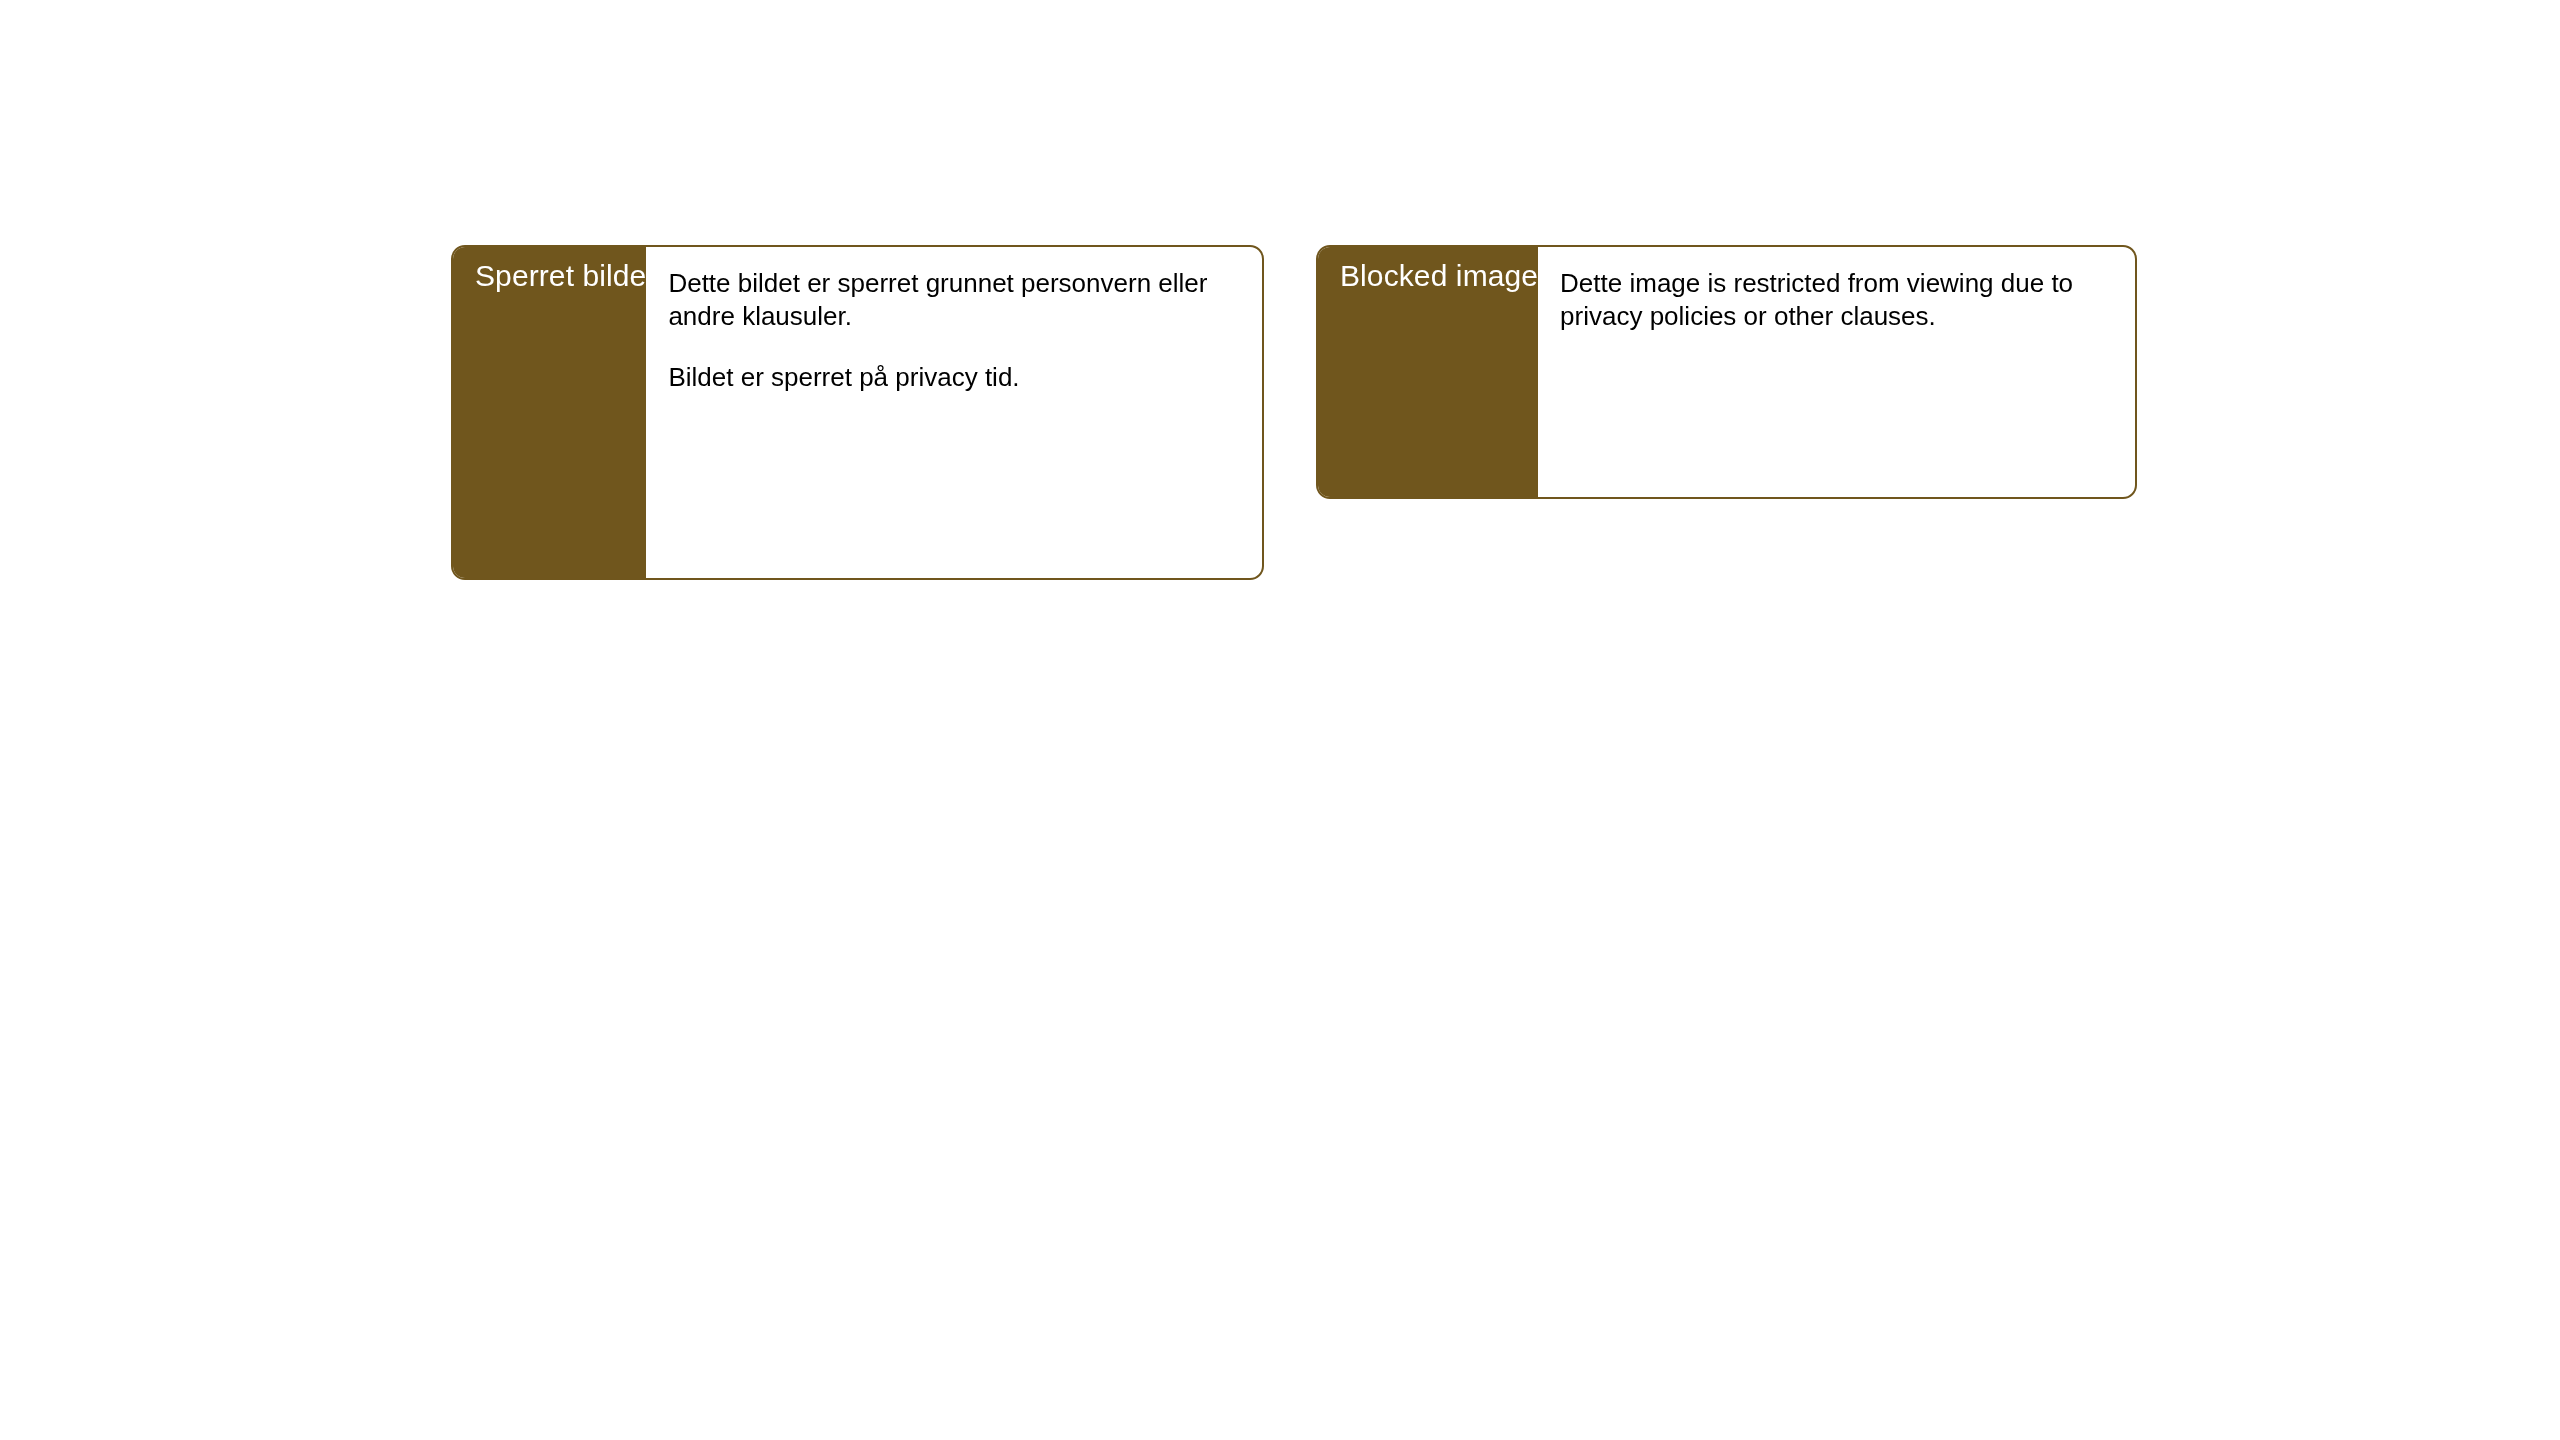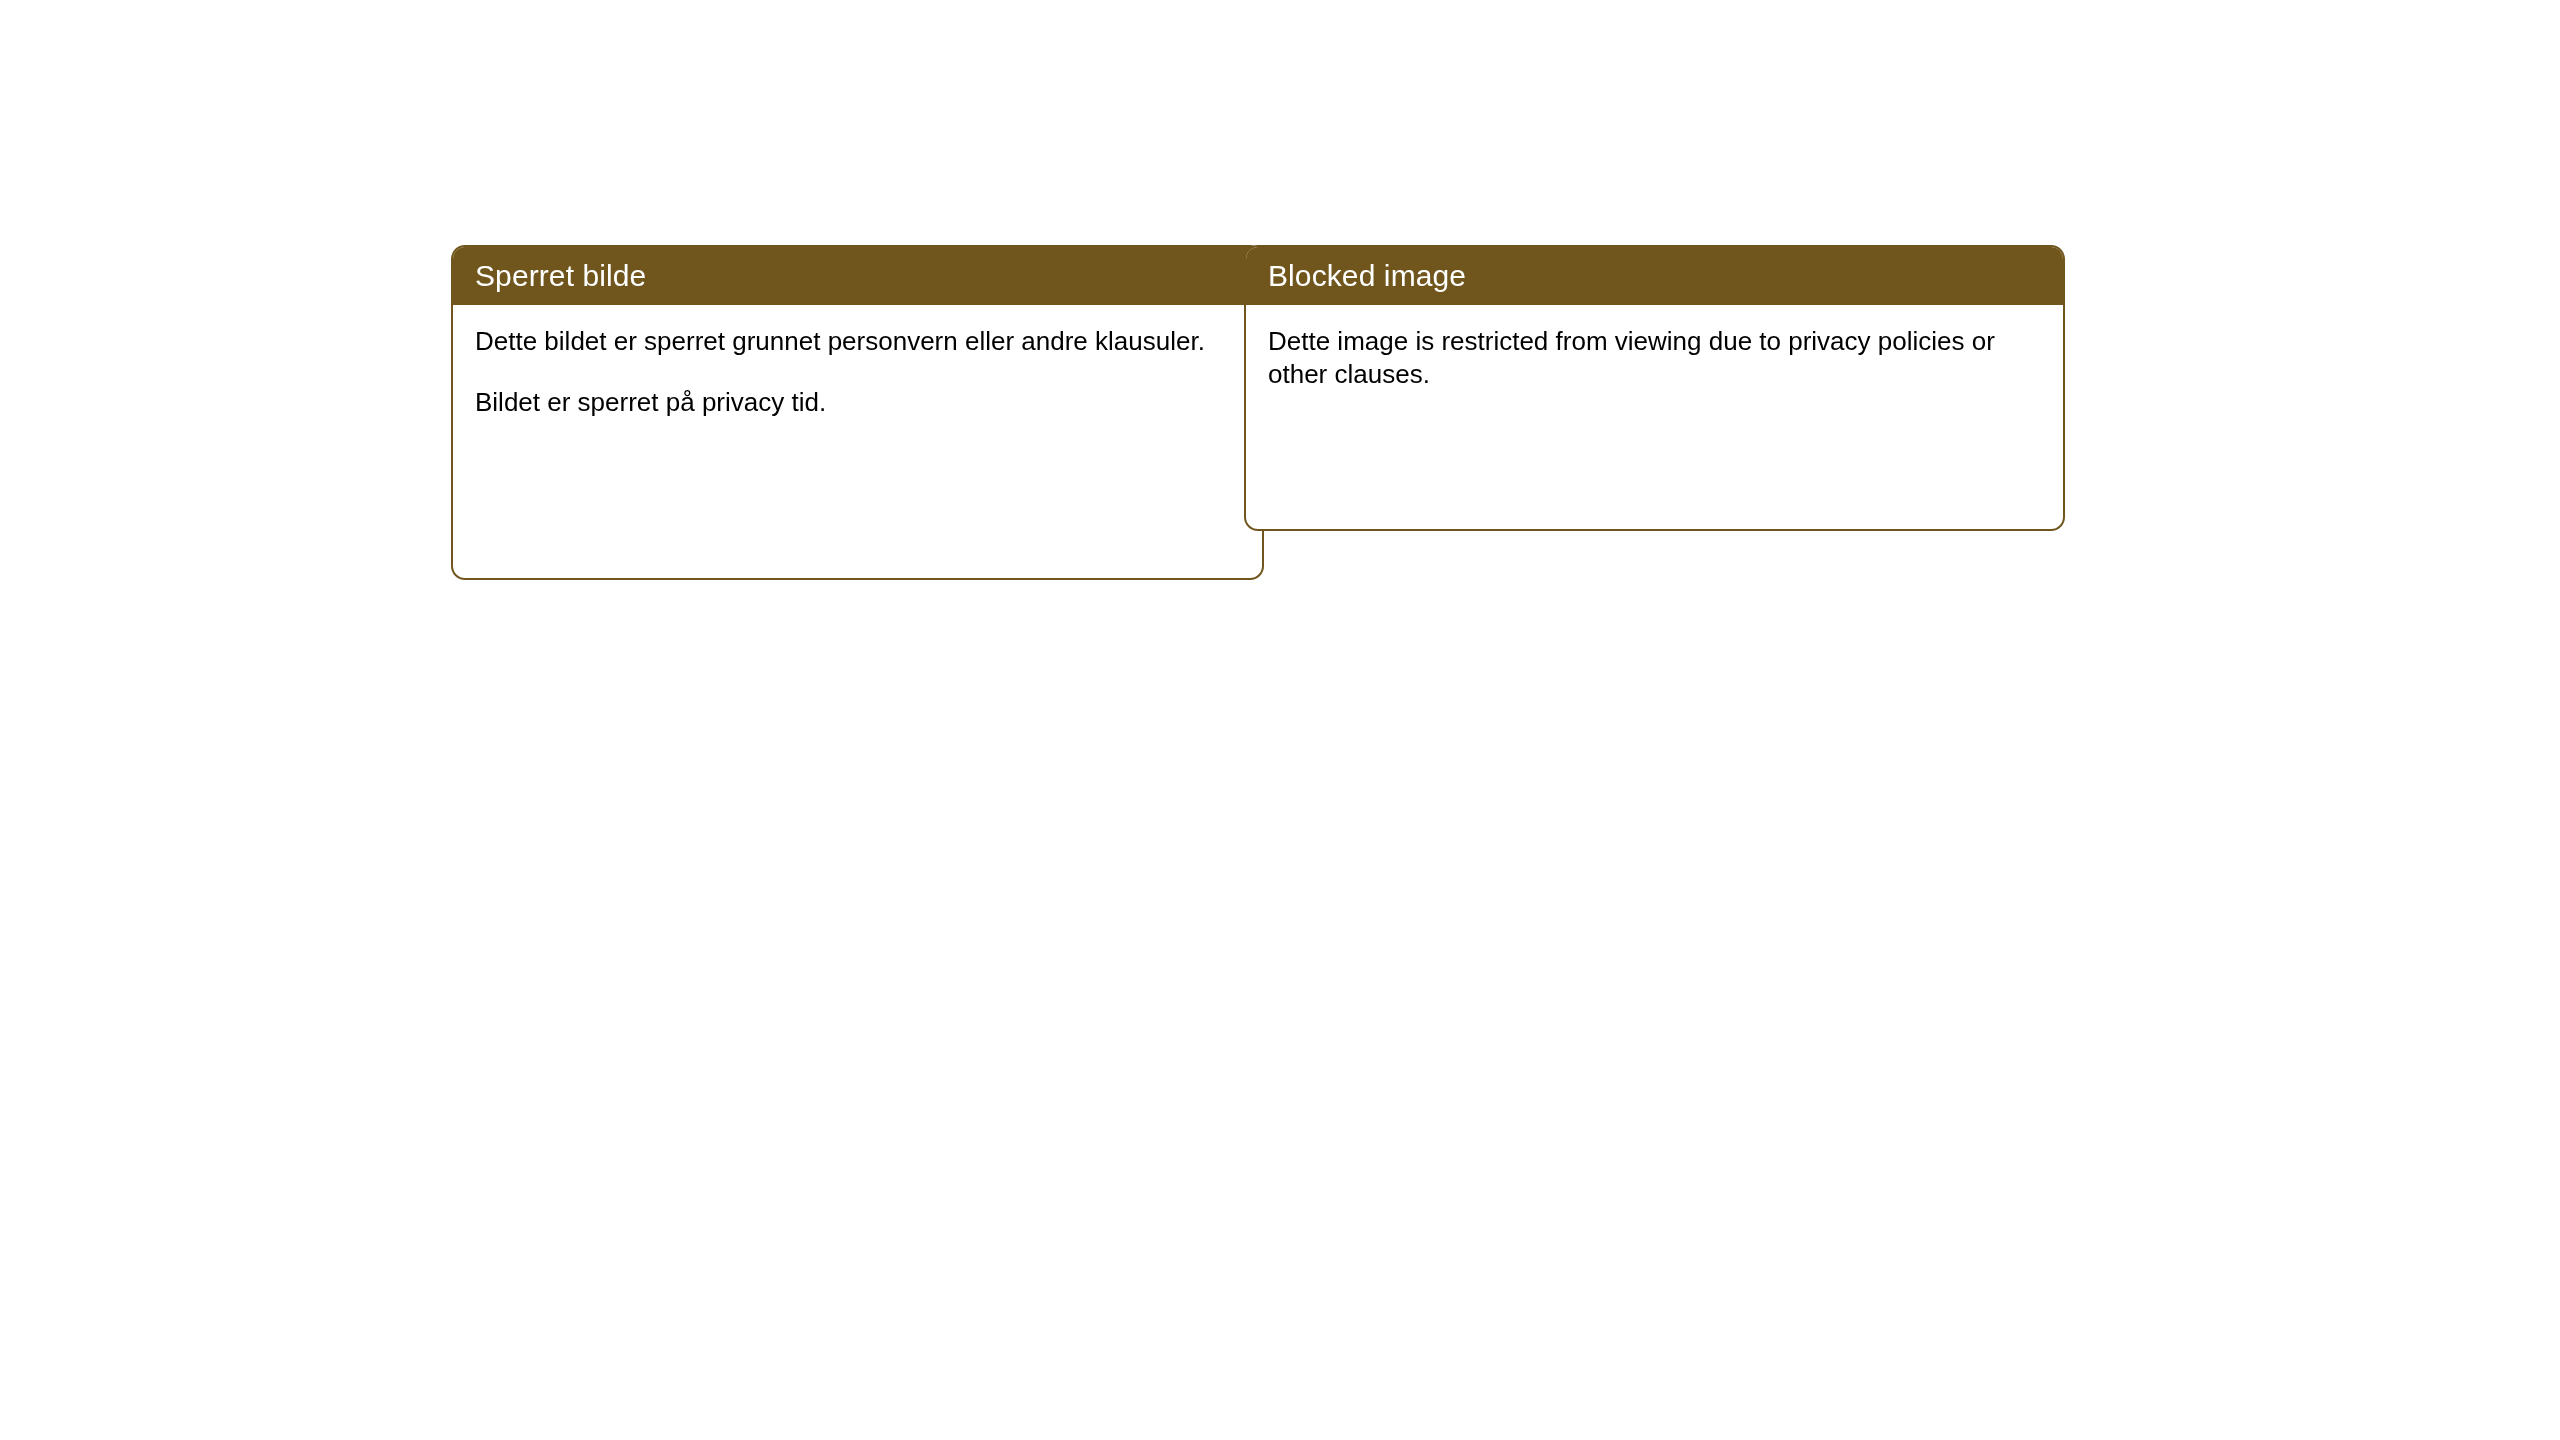--- a/index.html
+++ b/index.html
@@ -17,21 +17,21 @@
   }
 
   .card {
     position: absolute;
     box-sizing: border-box;
     background: #ffffff;
     border: 2px solid #70561d;
     border-radius: 14px;
     overflow: hidden;
     display: flex;
-    flex-direction: column;
+    flex-direction: row;
   }
 
   .card-header {
     background: #70561d;
     color: #ffffff;
     font-size: 30px;
     line-height: 1;
     font-weight: 400;
     padding: 14px 0 14px 22px;
     letter-spacing: 0.1px;
@@ -61,24 +61,24 @@
   
   #card-blocked-no {
     left: 451px;
     top: 245px;
     width: 813px;
     height: 335px;
   }
 
   
   #card-blocked-en {
-    left: 1244px;
+    left: 1316px;
     top: 245px;
     width: 821px;
-    height: 286px;
+    height: 254px;
   }
 </style>
 </head>
 <body>
 
 <div class="card" id="card-blocked-no">
   <div class="card-header">Sperret bilde</div>
   <div class="card-body">
     <p>Dette bildet er sperret grunnet personvern eller andre klausuler.</p>
     <p>Bildet er sperret på privacy tid.</p>

